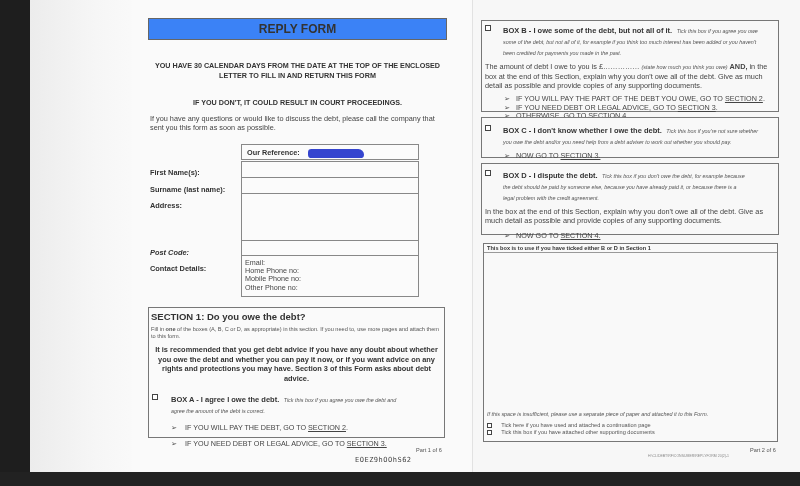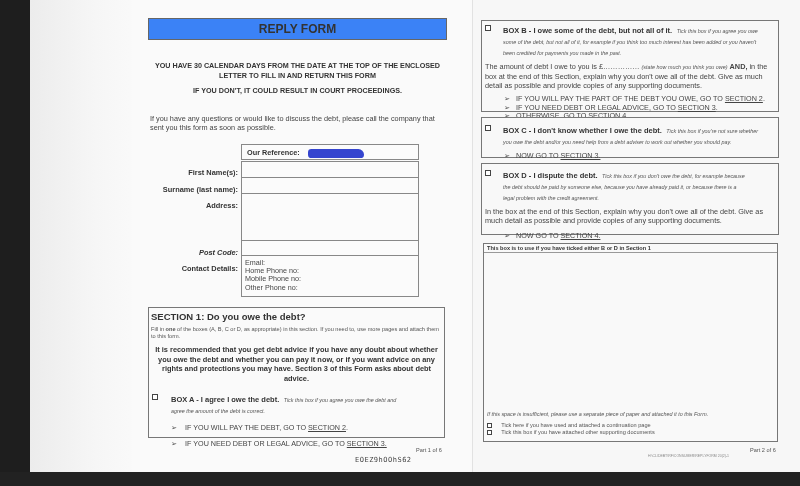--- a/index.html
+++ b/index.html
@@ -24,30 +24,30 @@
   }
   .title-box {
     position:absolute; left:148px; top:18px; width:297px; height:20px;
     border:1.5px solid #666; background:#3b82f6;
     text-align:center; font-weight:bold; font-size:12px; line-height:20px; color:#333;
   }
   .notice {
     position:absolute; left:150px; top:61px; width:295px;
     text-align:center; font-weight:bold; font-size:7.2px; line-height:9.5px; color:#333;
   }
-  .notice .last { margin-top:6px; }
+  .notice .last { margin-top:18px; }
   .intro {
     position:absolute; left:150px; top:114px; width:295px;
     font-size:7.3px; line-height:9px; color:#444;
   }
   .form-box { position:absolute; left:241px; border:1px solid #888; background:#fbfbfb; }
   .ref-box { top:137px; width:178px; height:16px; font-size:7.3px; font-weight:bold; line-height:16px; padding-left:5px; box-sizing:border-box;margin-top:7px; }
   .ref-blot { display:inline-block; width:56px; height:9px; background:#3545cf; border-radius:6px 10px 6px 6px; vertical-align:middle; margin-left:6px; }
   .field-label {
-    position:absolute; left:150px; width:88px; text-align:right;
+    position:absolute; left:150px; width:88px; text-align:left;
     font-size:7.4px; font-weight:bold; color:#333;
   }
   .fields-stack { position:absolute; left:241px; top:161px; width:178px; }
   .fields-stack .row { border:1px solid #888; border-bottom:none; background:#fbfbfb; box-sizing:border-box; }
   .fields-stack .row:last-child { border-bottom:1px solid #888; }
   .contact-lines { font-size:7.2px; line-height:8.2px; color:#444; padding:3px 3px 0 3px; }
   .section1 {
     position:absolute; left:148px; top:307px; width:297px; height:131px;
     border:1px solid #777; box-sizing:border-box; background:#fafafa;
   }

